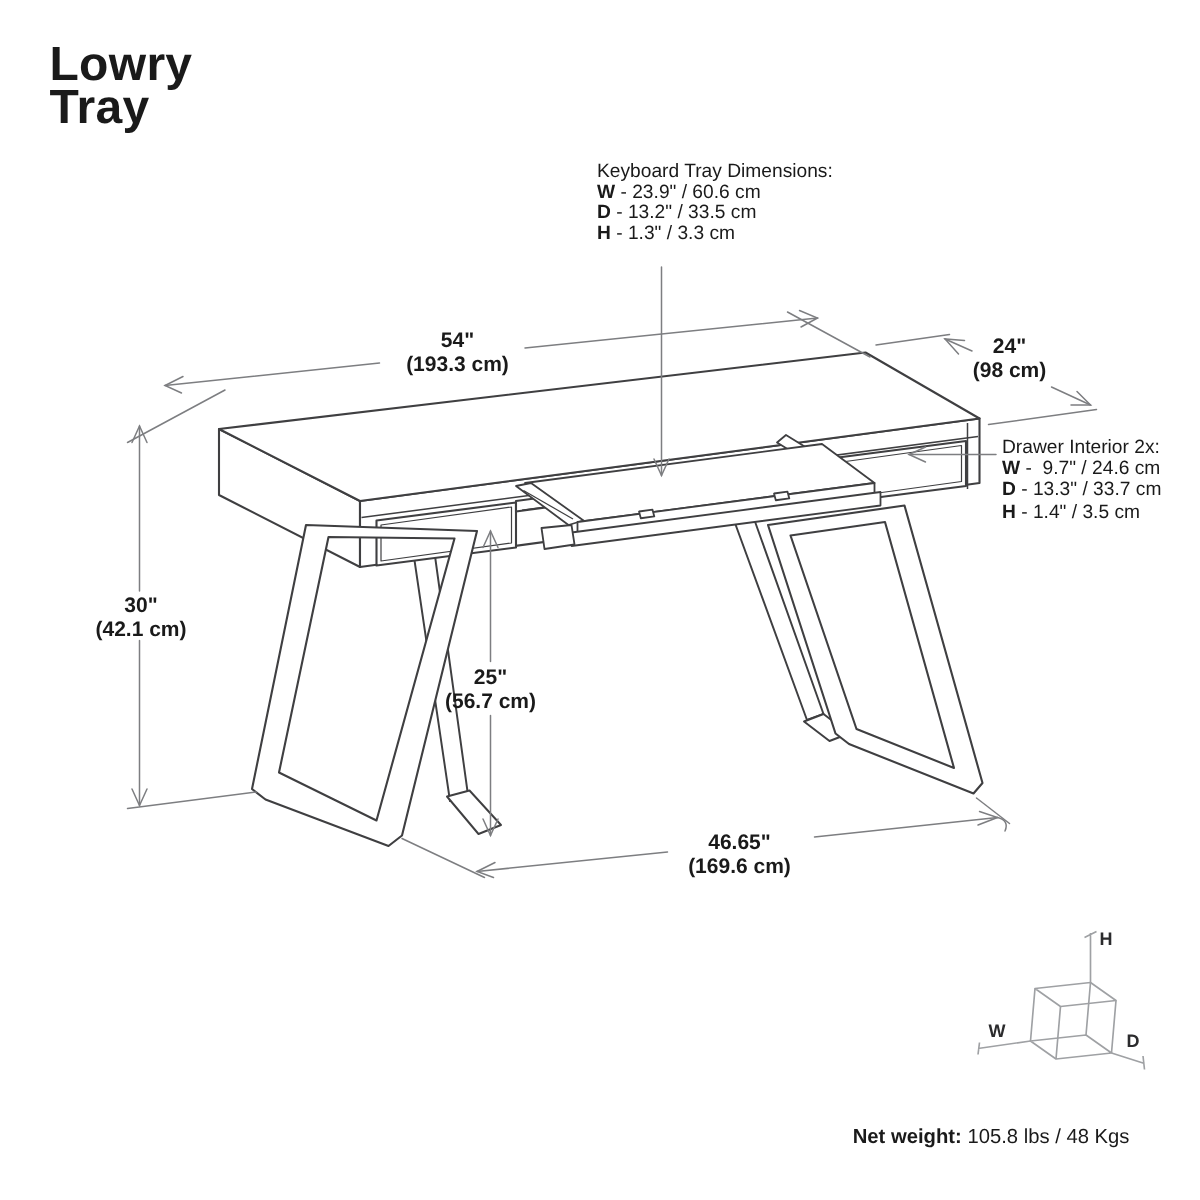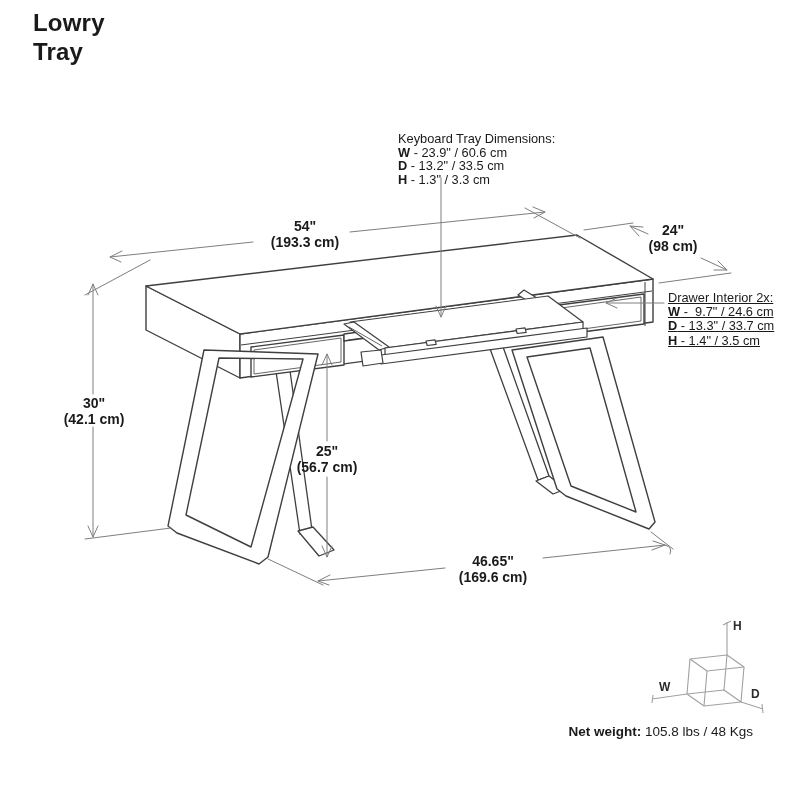--- a/index.html
+++ b/index.html
@@ -1,33 +1,33 @@
 <!DOCTYPE html>
 <html><head>
 <meta charset="utf-8">
 <style>
   html,body{margin:0;padding:0;background:#fff;}
   .canvas{position:relative;width:800px;height:800px;background:#fff;overflow:hidden;
           font-family:"Liberation Sans",sans-serif;color:#1a1a1a;}
   svg{position:absolute;left:0;top:0;}
   .abs{position:absolute;}
-  .title{left:33px;top:8px;font-size:24px;line-height:29px;font-weight:bold;letter-spacing:.2px;}
+  .title{left:33px;top:28px;font-size:32px;line-height:29px;font-weight:bold;letter-spacing:.2px;}
   .anno{font-size:12.8px;line-height:13.6px;}
   .anno .val{white-space:pre;}
   .anno b{font-weight:bold;}
-  .kb{left:398px;top:132px;}
-  .dw{left:668px;top:291px;line-height:14.2px;text-decoration:underline;}
+  .kb{left:398px;top:107px;}
+  .dw{left:668px;top:291px;line-height:14.2px;}
   .dim{font-size:14px;font-weight:bold;line-height:15.5px;text-align:center;width:120px;}
   .dim-w{left:245px;top:219px;}
   .dim-d{left:613px;top:223px;width:120px;}
   .dim-h{left:34px;top:396px;width:120px;}
   .dim-c{left:267px;top:444px;}
   .dim-s{left:433px;top:554px;}
   .cube-label{font-size:12px;font-weight:bold;color:#2b2b2d;}
-  .footer{right:47px;top:724px;font-size:13.5px;white-space:nowrap;}
+  .footer{right:47px;top:750px;font-size:13.5px;white-space:nowrap;}
   .footer b{font-weight:bold;}
 </style>
 </head>
 <body>
 
 <div class="canvas">
 
   <svg width="800" height="800" viewBox="0 0 800 800">
 
     <g fill="#ffffff" stroke="#3f3f41" stroke-width="1.3" stroke-linejoin="round">

